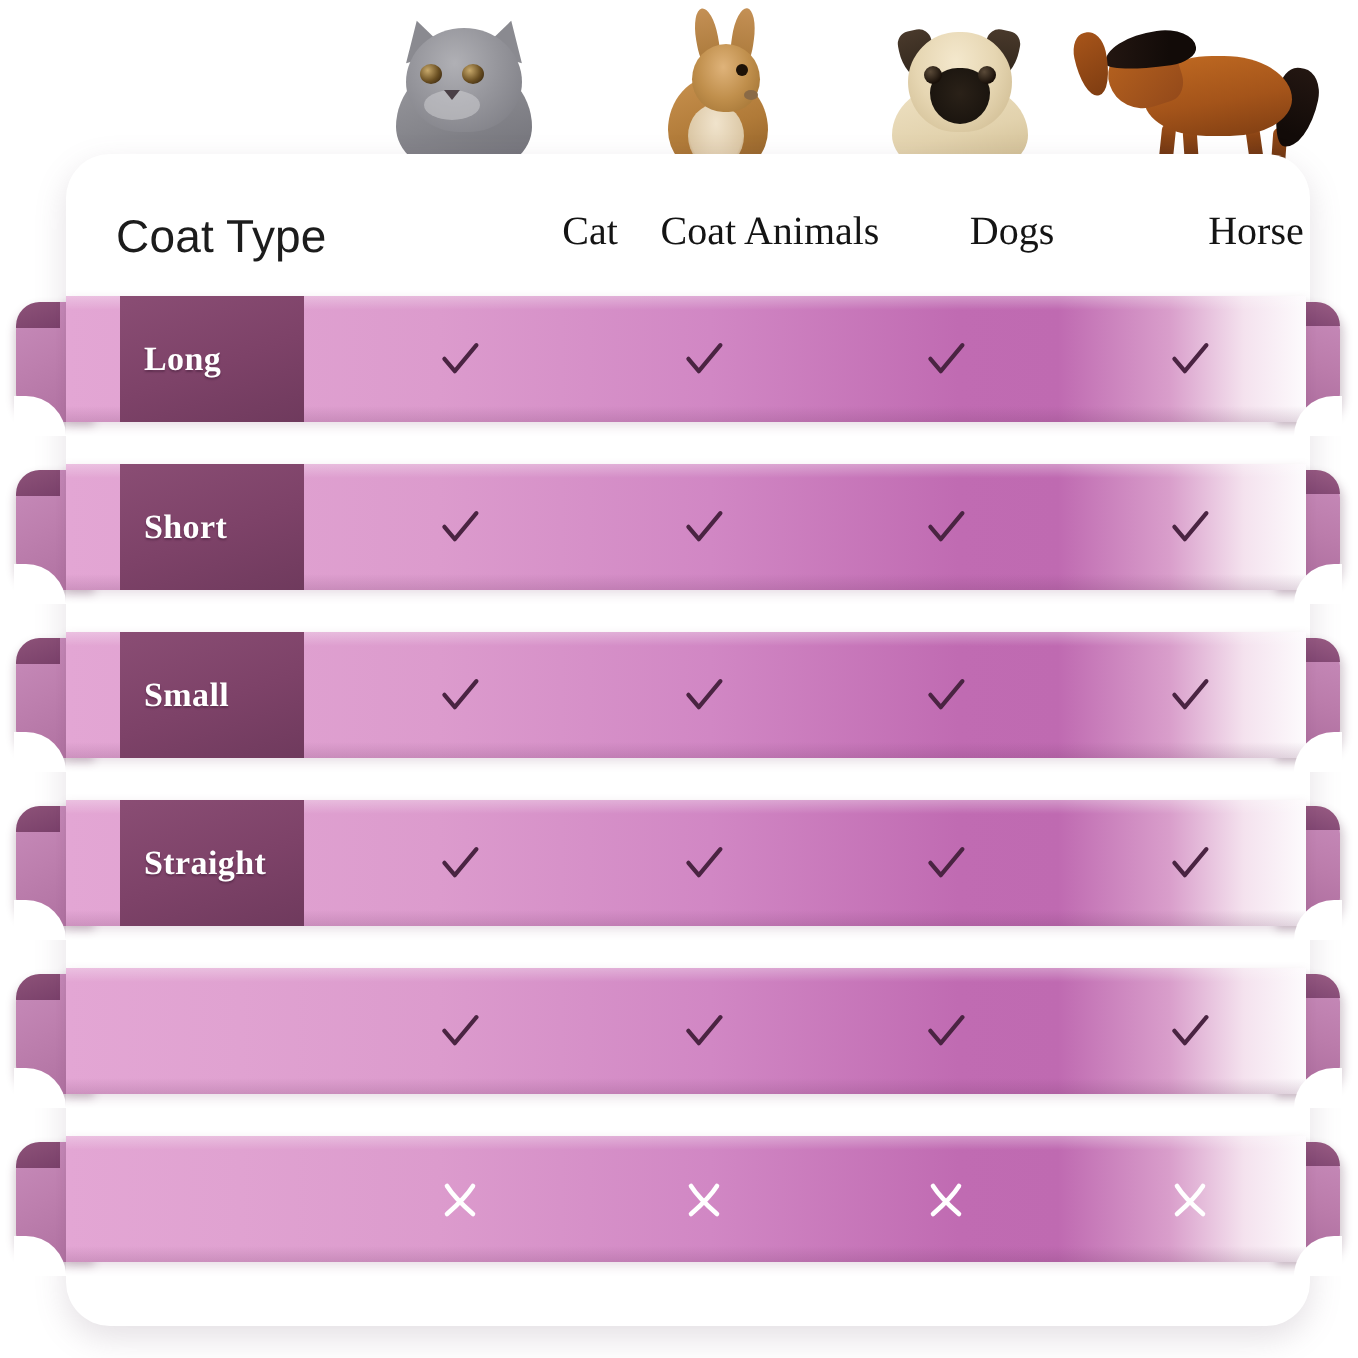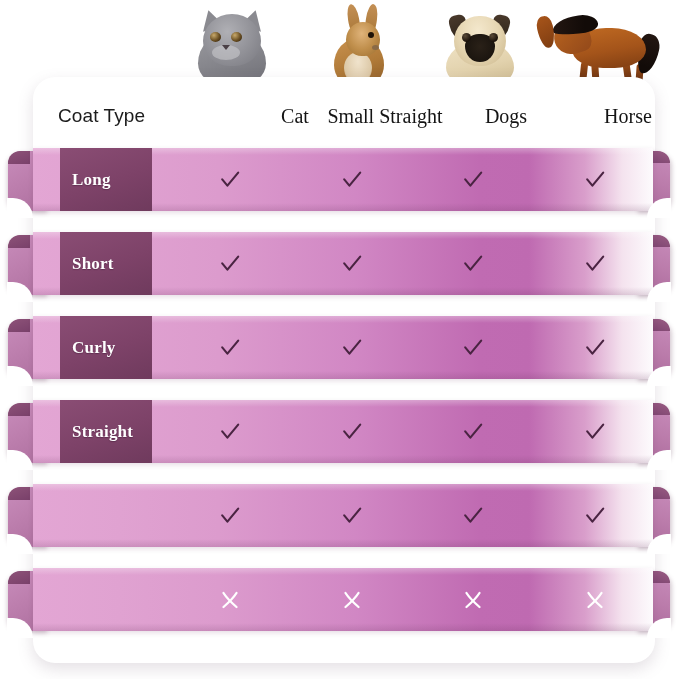--- a/index.html
+++ b/index.html
@@ -243,21 +243,21 @@
     left: 33px;
     top: 77px;
     width: 622px;
     height: 66px;
   }
   .head-coat {
     position: absolute;
     left: 25px;
     top: 28px;
     font-family: "Liberation Sans", sans-serif;
-    font-size: 19px;
+    font-size: 23px;
     color: #1c1c1c;
     letter-spacing: 0.1px;
     white-space: nowrap;
   }
   .head-col {
     position: absolute;
     top: 28px;
     font-family: "Liberation Serif", serif;
     font-size: 20px;
     color: #141414;
@@ -454,21 +454,21 @@
       <div class="horse-head"></div>
     </div>
 
   </div>
 
   <div class="card"></div>
 
   <div class="head-row">
     <div class="head-coat">Coat Type</div>
     <div class="head-col" id="hc0" style="left: 230px; margin-left: 32px;">Cat</div>
-    <div class="head-col" id="hc1" style="left: 352px;">Small Straight</div>
+    <div class="head-col" id="hc1" style="left: 352px;">Coat Animals</div>
     <div class="head-col" id="hc2" style="left: 473px;">Dogs</div>
     <div class="head-col" id="hc3" style="left: 595px;">Horse</div>
   </div>
 
   <div class="ribbons" id="ribbons">
       <div class="ribbon" style="top: 148px;">
         <div class="tail-l">
           <div class="tail-l-notch"></div>
         </div>
         <div class="tail-r">
@@ -545,21 +545,21 @@
         <div class="tail-l">
           <div class="tail-l-notch"></div>
         </div>
         <div class="tail-r">
           <div class="tail-r-notch"></div>
         </div>
         <div class="band">
           <div class="band-top-sheen"></div>
           <div class="band-bot-shade"></div>
           <div class="chip">
-            <span>Curly</span>
+            <span>Small</span>
           </div>
           <div class="mark" style="left: 197px;">
             <svg viewBox="0 0 26 26">
               <path d="M5.2 12.4 L10.4 18.6 L21.2 5.6" fill="none" stroke="#4a2442" stroke-width="2.1" stroke-linecap="round" stroke-linejoin="round"></path>
             </svg>
           </div>
           <div class="mark" style="left: 319px;">
             <svg viewBox="0 0 26 26">
               <path d="M5.2 12.4 L10.4 18.6 L21.2 5.6" fill="none" stroke="#4a2442" stroke-width="2.1" stroke-linecap="round" stroke-linejoin="round"></path>
             </svg>

